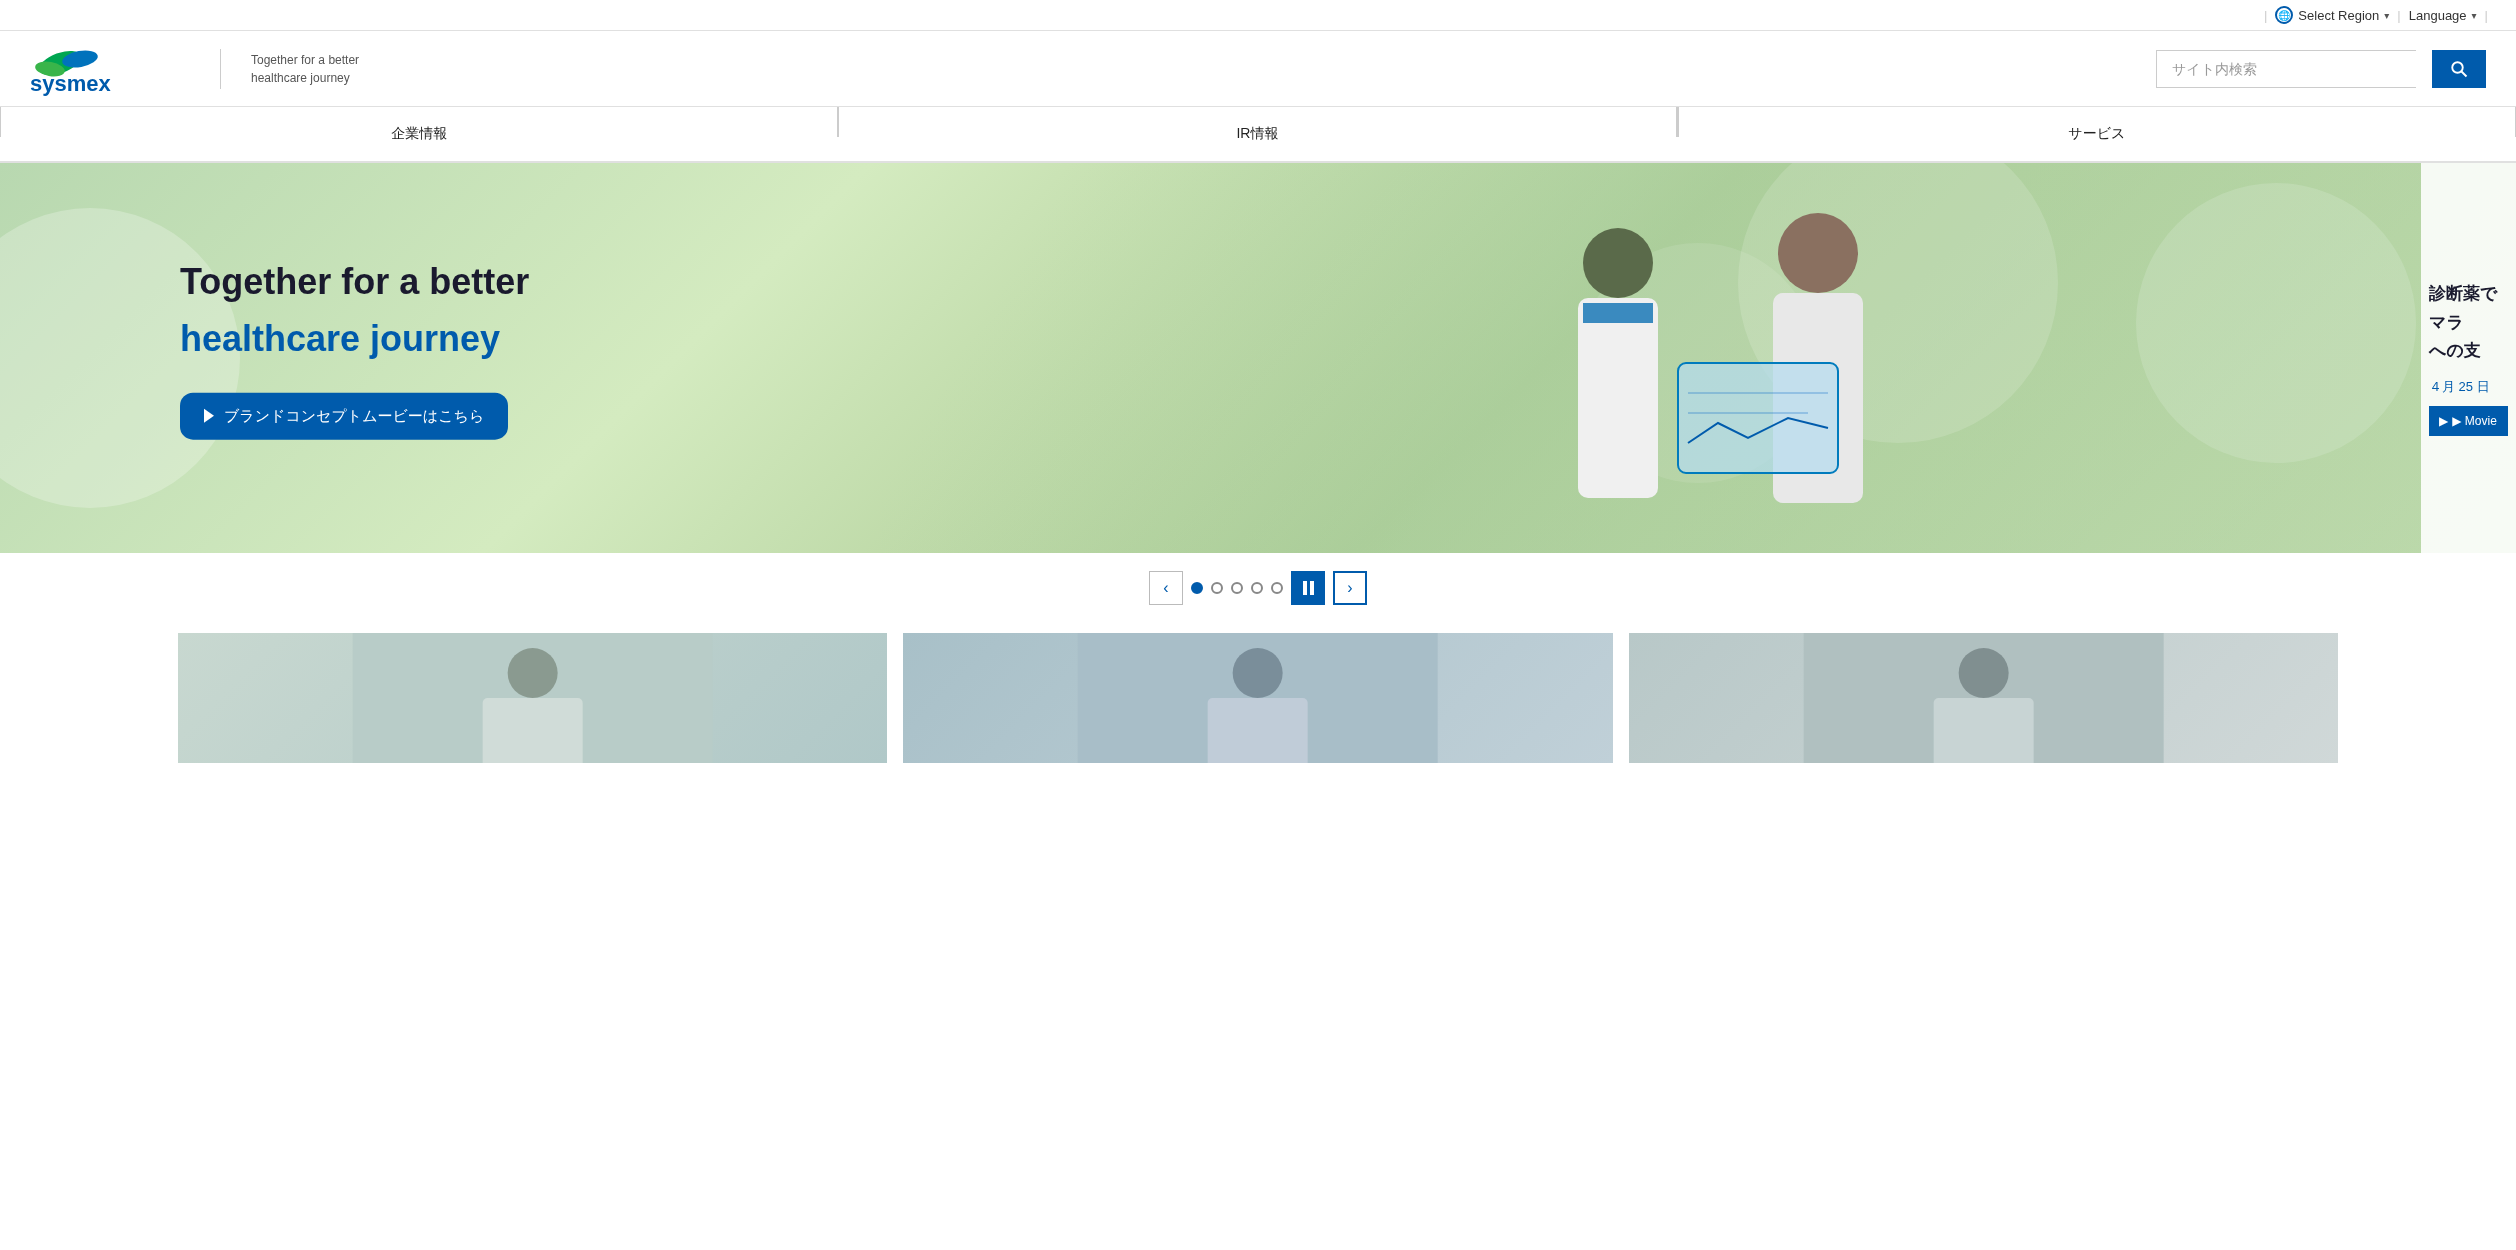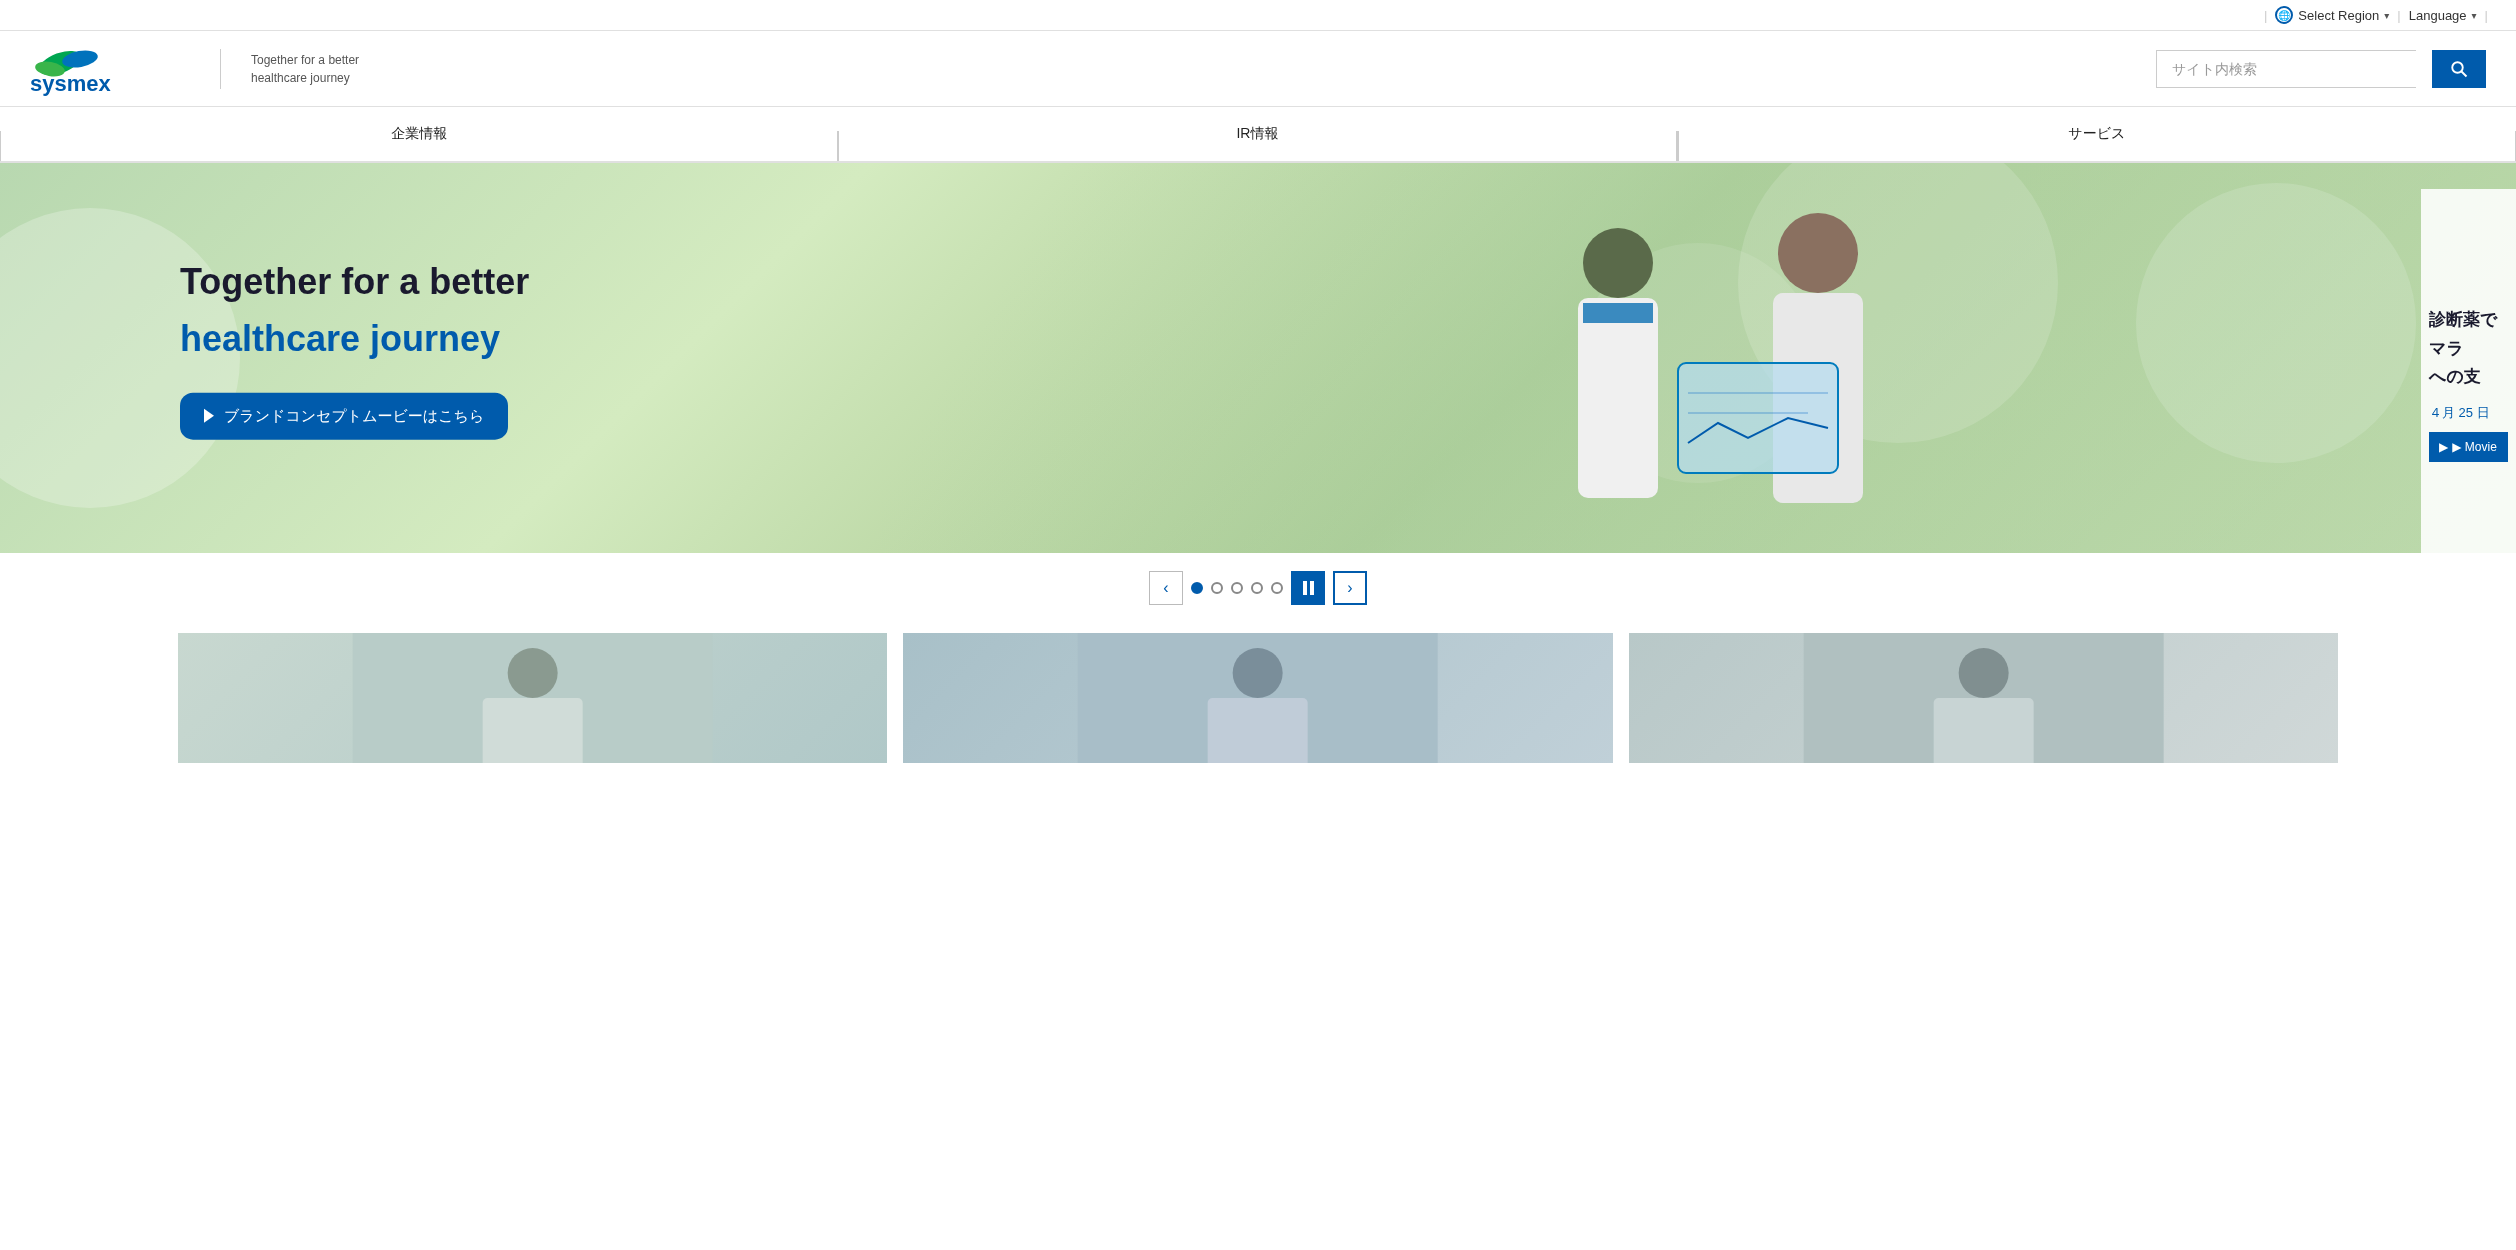--- a/index.html
+++ b/index.html
@@ -94,21 +94,21 @@
       cursor: pointer;
       display: flex;
       align-items: center;
       justify-content: center;
     }
     .search-btn svg { width: 18px; height: 18px; fill: #fff; }
 
     
     .nav {
       display: flex;
-      align-items: flex-end;
+      align-items: flex-start;
       background: #fff;
       border-bottom: 2px solid #e0e0e0;
     }
     .nav-separator {
       width: 1px;
       height: 30px;
       background: #ccc;
     }
     .nav-item {
       flex: 1;
@@ -377,21 +377,21 @@
 
     <div class="hero-text-area">
       <div class="hero-main-text">Together for a better</div>
       <div class="hero-sub-text">healthcare journey</div>
       <button class="hero-btn">
         <span class="hero-btn-arrow"></span>
         <span>ブランドコンセプトムービーはこちら</span>
       </button>
     </div>
 
-    <div style="position:absolute;right:0;top:0;width:95px;height:100%;background:rgba(255,255,255,0.88);padding:20px 8px;display:flex;flex-direction:column;justify-content:center;z-index:10;margin-top:26px;">
+    <div style="position:absolute;right:0;top:0;width:95px;height:100%;background:rgba(255,255,255,0.88);padding:20px 8px;display:flex;flex-direction:column;justify-content:center;z-index:10;">
       <div style="font-size:17px;font-weight:700;color:#1a1a2e;line-height:1.7;margin-bottom:12px;">
         <span>診断薬で</span><br>
         <span>マラ</span><br>
         <span>への支</span>
       </div>
       <div style="font-size:13px;color:#005bac;font-weight:400;margin-bottom:10px;">４月 25 日</div>
       <button style="background:#005bac;color:#fff;border:none;padding:8px 10px;font-size:12px;cursor:pointer;display:flex;align-items:center;gap:4px;">
         <span>▶</span>
         <span>▶ Movie</span>
       </button>

